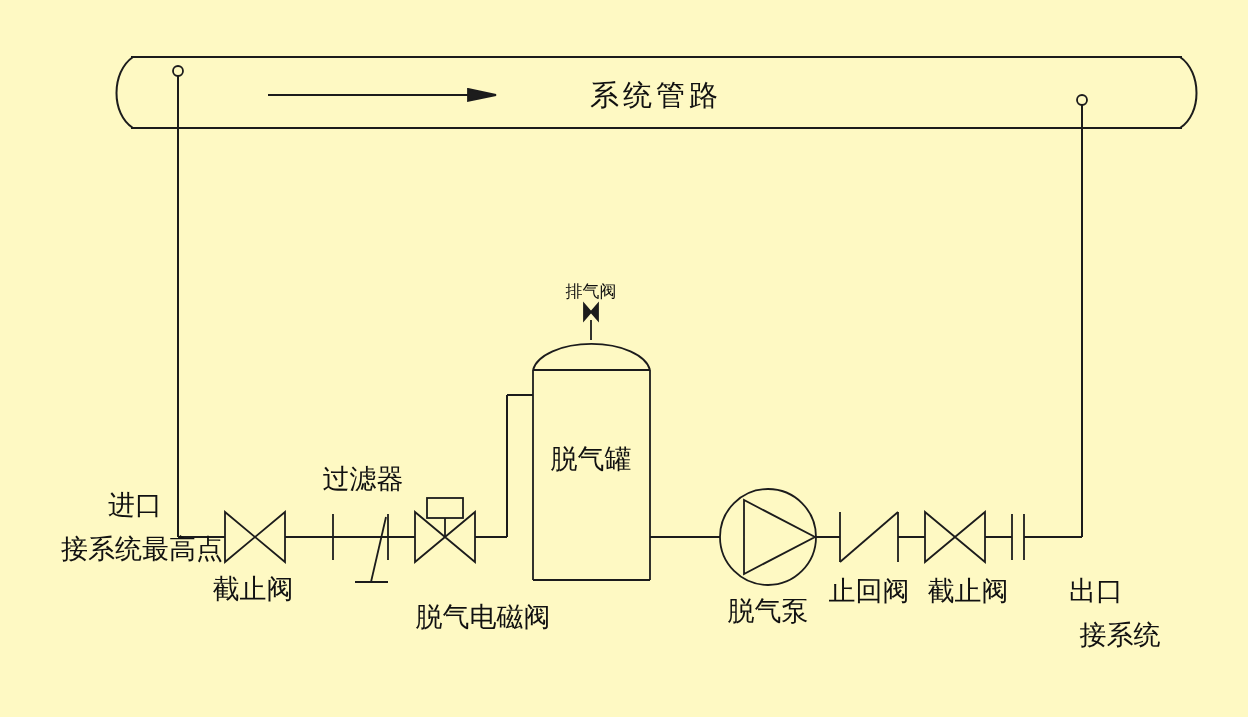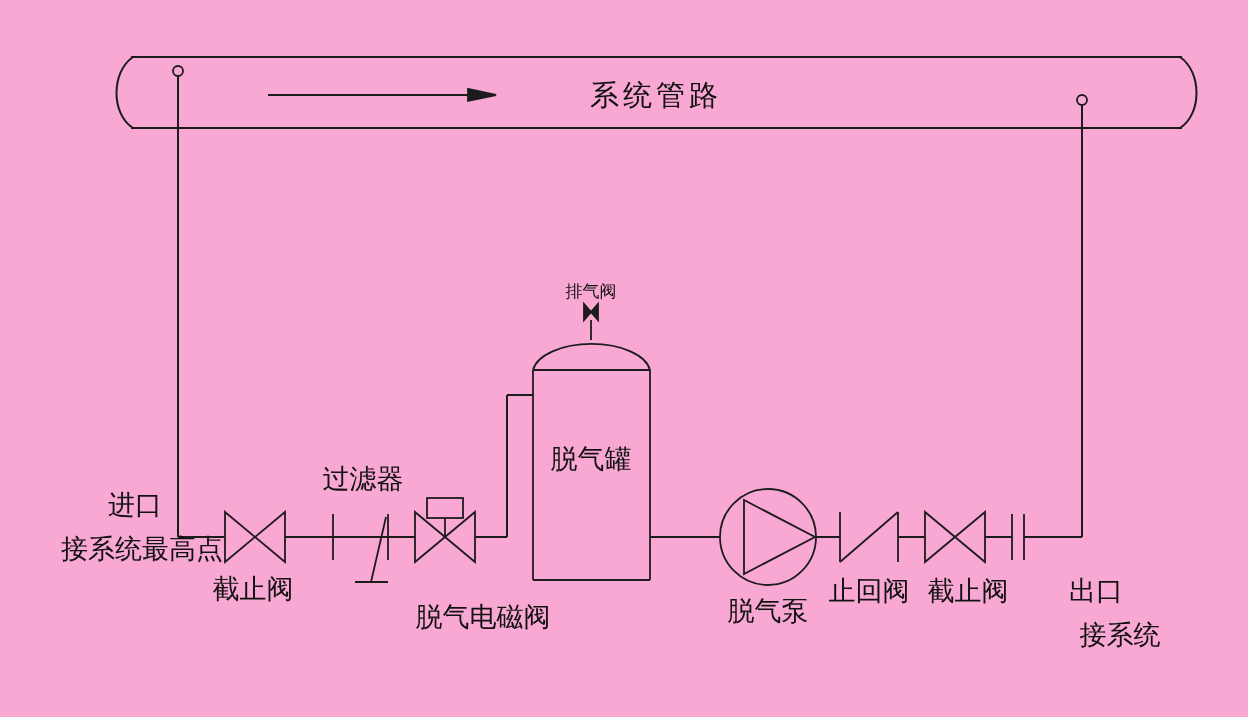--- a/index.html
+++ b/index.html
@@ -5,21 +5,21 @@
   html, body {
     margin: 0;
     padding: 0;
     background: #ffffff;
     font-family: "DejaVu Sans", sans-serif;
   }
   .stage {
     position: relative;
     width: 1248px;
     height: 717px;
-    background: #f9a8d4;
+    background: #fef9c3;
     overflow: hidden;
   }
   svg { display: block; }
   .pipe   { stroke: #1c1c1c; stroke-width: 2;   fill: none; }
   .sym    { stroke: #1c1c1c; stroke-width: 1.8; fill: none; }
   .solid  { stroke: #1c1c1c; stroke-width: 1.8; fill: #1c1c1c; }
   .lbl    { fill: #111; font-size: 27px; font-family: "DejaVu Sans", sans-serif; }
   .lbl-sm { fill: #111; font-size: 17px; font-family: "DejaVu Sans", sans-serif; }
   .lbl-lg { fill: #111; font-size: 29px; font-family: "DejaVu Sans", sans-serif; letter-spacing: 4px; }
 </style>

